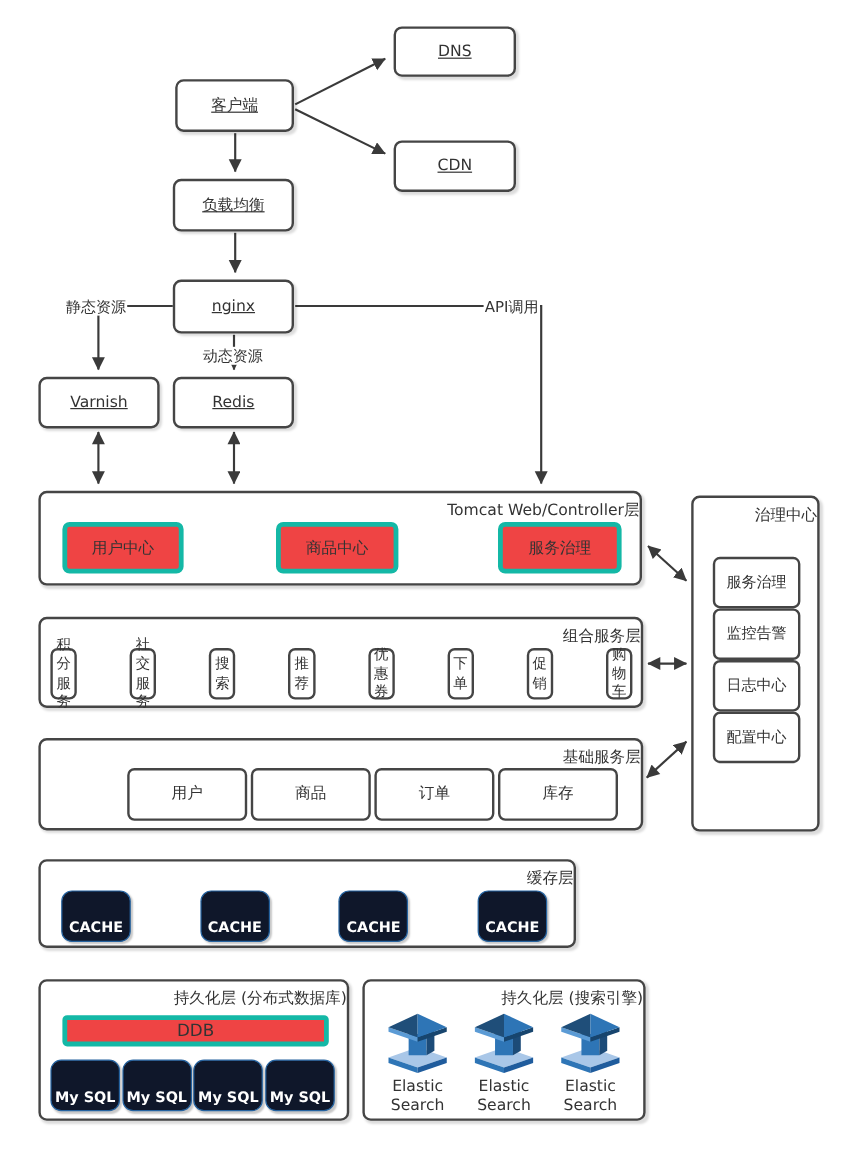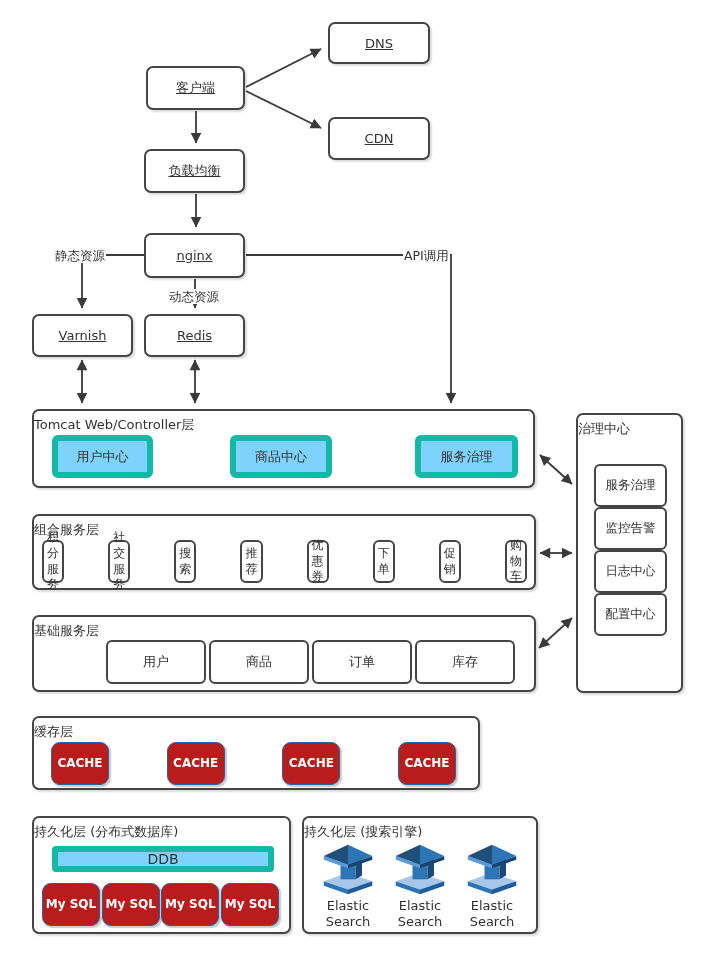--- a/index.html
+++ b/index.html
@@ -12,35 +12,35 @@
   .connectors { position:absolute; left:0; top:0; z-index:1; }
   .node {
     position:absolute; background:#fff; border:2px solid #454545; border-radius:7px;
     box-shadow:2px 2px 2px rgba(0,0,0,0.14); z-index:2;
     display:flex; align-items:center; justify-content:center; font-size:13px;text-decoration:underline;
   }
   .layer {
     position:absolute; background:#fff; border:2px solid #454545; border-radius:7px;
     box-shadow:2px 2px 2px rgba(0,0,0,0.14); z-index:2;
   }
-  .layer-title { text-align:left; font-size:13px; padding-top:5px; white-space:nowrap; }
+  .layer-title { text-align:right; font-size:13px; padding-top:5px; white-space:nowrap; }
   .subbox {
-    position:absolute; border:6px solid #14b8a6; border-radius:6px; background:#7dd3fc;
+    position:absolute; border:4px solid #14b8a6; border-radius:6px; background:#ef4444;
     display:flex; align-items:center; justify-content:center; font-size:13px;
   }
   .row { position:absolute; display:flex; justify-content:space-between; }
   .chip {
     border:2px solid #454545; border-radius:6px; background:#fff;
     display:flex; align-items:center; justify-content:center;
     text-align:center; font-size:12px; line-height:1.3;
   }
   .blue {
-    background:#b91c1c; border:1.5px solid #2563a0; border-radius:9px;
+    background:#0f172a; border:1.5px solid #2563a0; border-radius:9px;
     color:#fff; font-weight:bold; font-size:12px;
-    display:flex; justify-content:center; align-items:flex-start; padding-top:13px;
+    display:flex; justify-content:center; align-items:flex-start; padding-top:23px;
     box-shadow:1.5px 1.5px 1.5px rgba(0,0,0,0.22); white-space:nowrap;
   }
   .edge-label {
     position:absolute; z-index:3; background:#fff; font-size:12.5px;
     padding:0 1px; white-space:nowrap; line-height:1.2;
   }
   .es-col { display:flex; flex-direction:column; align-items:center; width:64px; }
   .es-label { font-size:13px; text-align:center; line-height:1.2; margin-top:2px; }
   .gov-items {
     position:absolute; left:16px; right:14px; top:49px;

